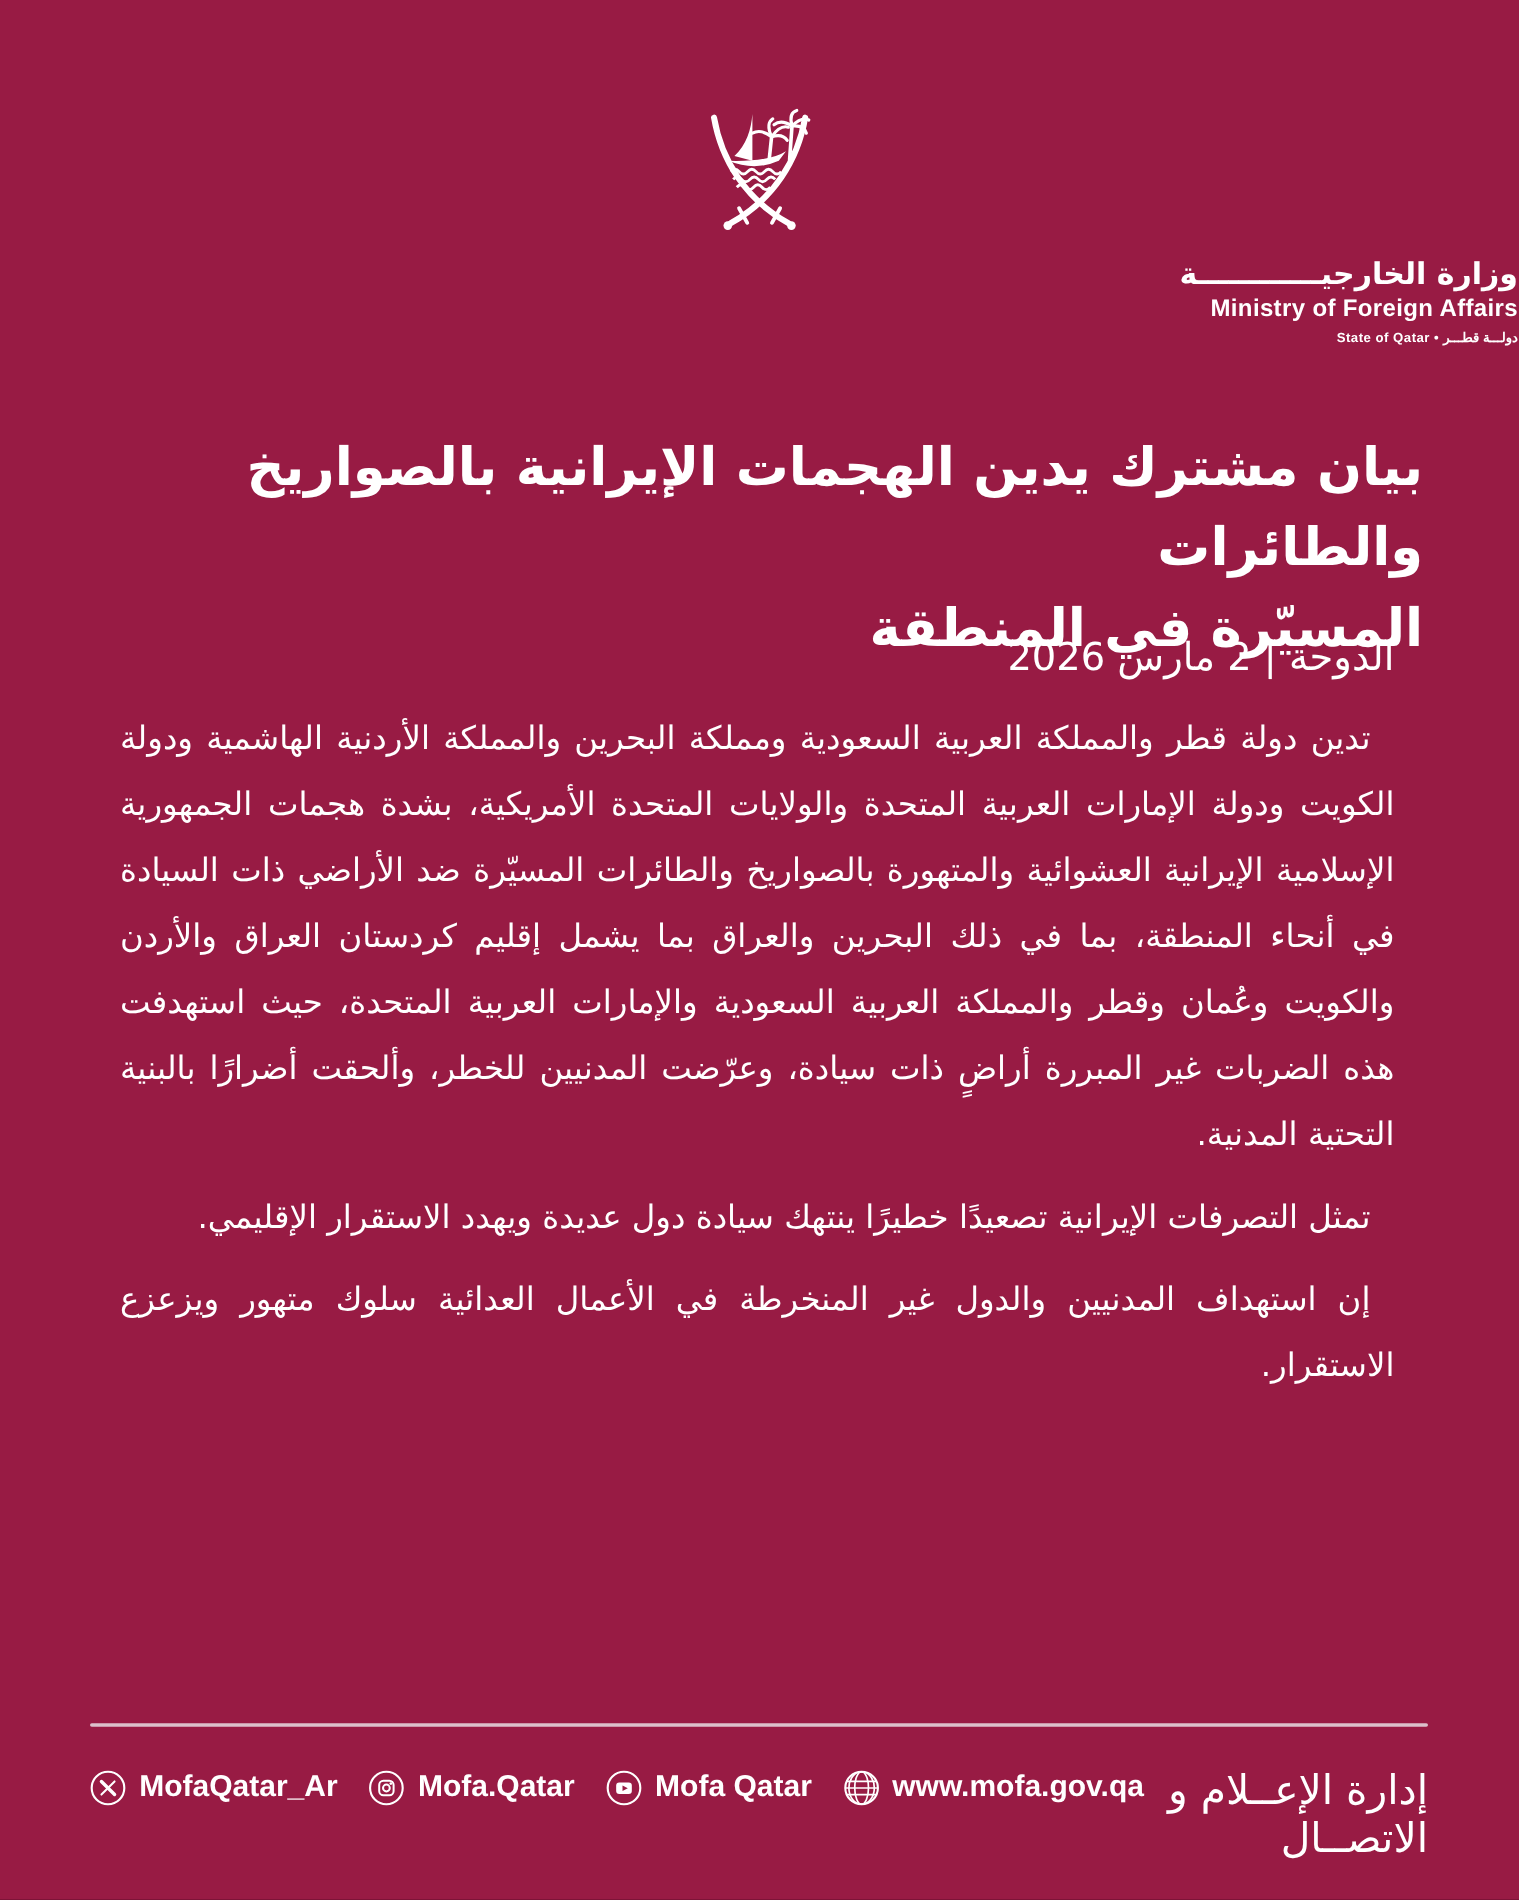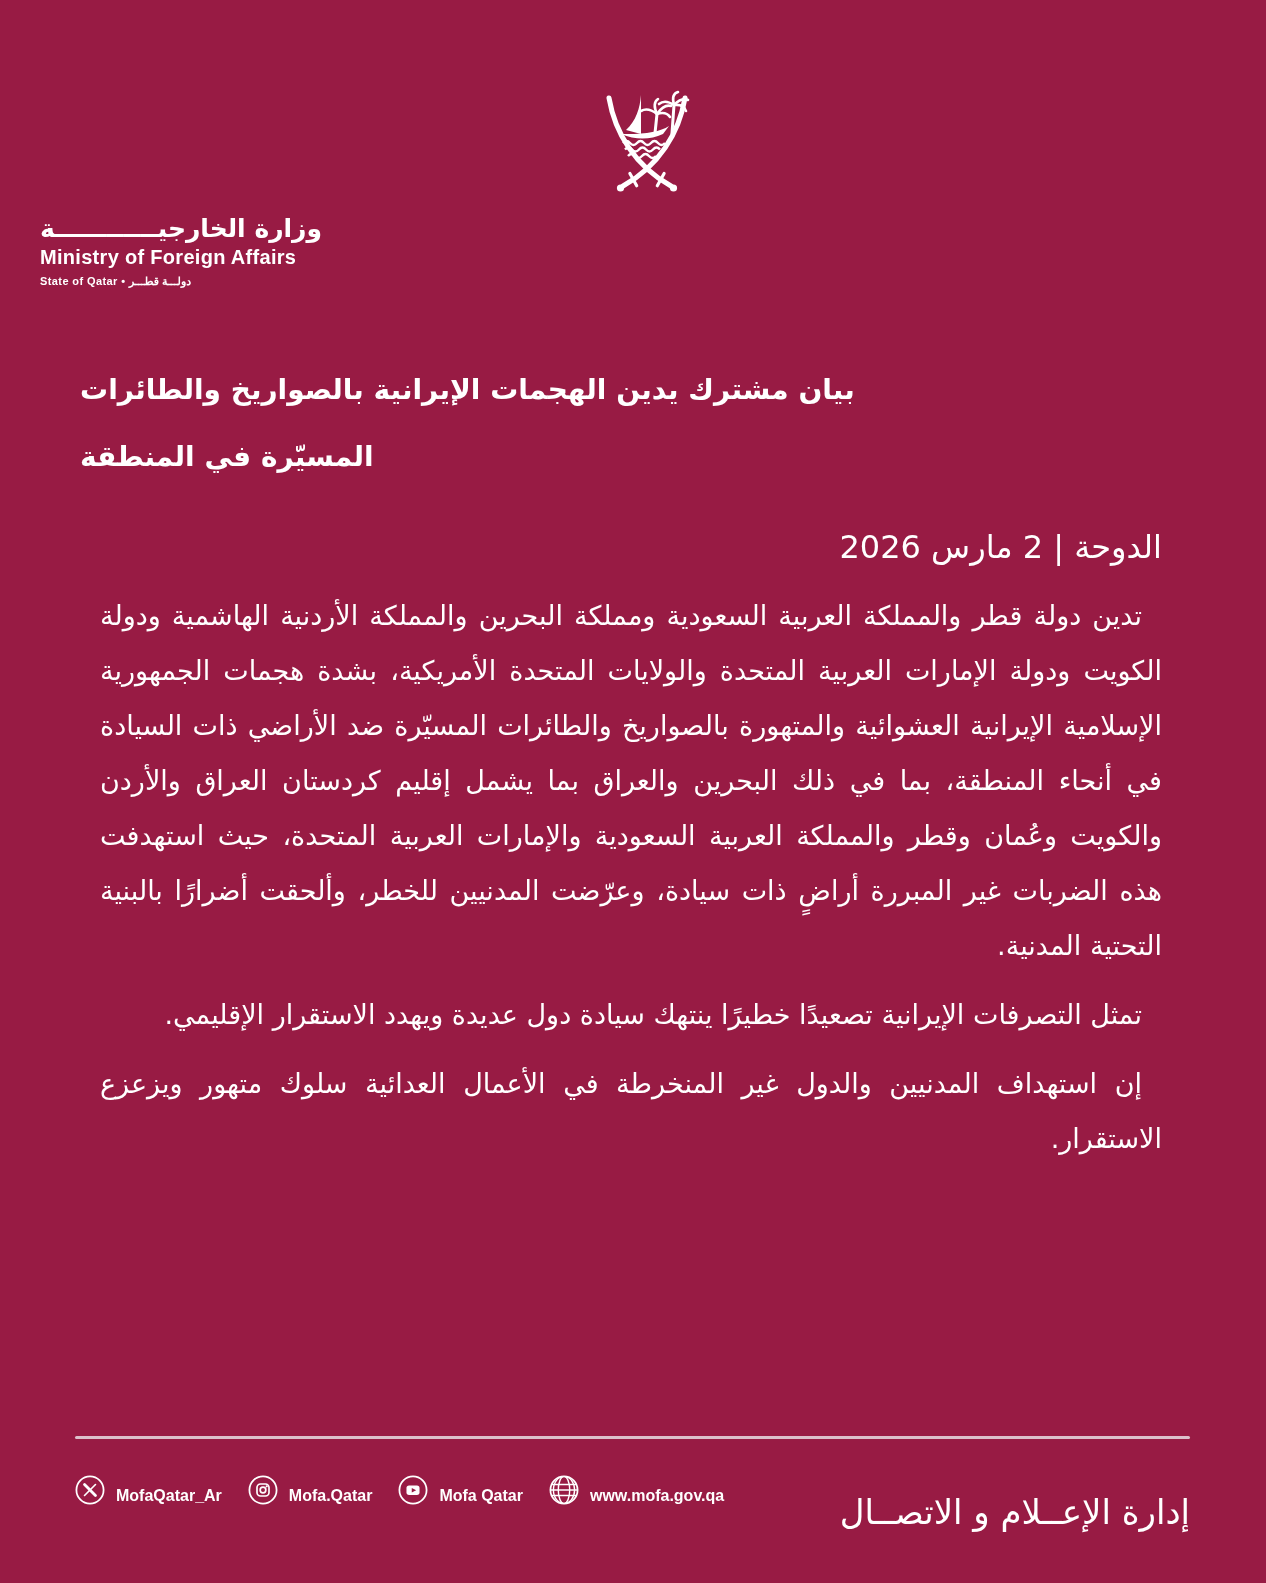--- a/index.html
+++ b/index.html
@@ -7,23 +7,22 @@
     position:relative;
     width:1266px;height:1583px;
     margin:0 auto;
     background:#981B44;
     color:#ffffff;
     font-family:"DejaVu Sans", sans-serif;
     overflow:hidden;
   }
   
   .logo-block{
-    position:absolute;top:88px;left:0;right:12px;
-    text-align:left;
-    margin-left:40px;
+    position:absolute;top:88px;left:0;right:1px;
+    text-align:right;
   }
   .emblem{display:block;margin:0 auto;}
   .logo-ar{
     margin-top:8px;
     font-size:25px;font-weight:bold;
     direction:rtl;
     letter-spacing:0;
   }
   .logo-en{
     margin-top:3px;
@@ -34,22 +33,22 @@
   .logo-tagline{
     margin-top:6px;
     font-family:"Liberation Sans", sans-serif;
     font-size:11px;font-weight:bold;
     letter-spacing:.4px;
   }
   
   .title{
     position:absolute;top:356px;left:80px;right:80px;
     margin:0;
-    text-align:left;direction:rtl;
-    font-size:28px;font-weight:bold;
+    text-align:right;direction:rtl;
+    font-size:44px;font-weight:bold;
     line-height:67px;
   }
   .title span{display:block;}
   .dateline{
     position:absolute;top:528px;right:104px;
     direction:rtl;
     font-size:32px;
   }
   .body-text{
     position:absolute;top:588px;left:100px;right:104px;
@@ -65,23 +64,23 @@
     position:absolute;top:1428px;left:75px;
     width:1115px;height:3px;
     background:#DCC0CB;border:none;border-radius:2px;
   }
   .footer{
     position:absolute;top:1458px;left:75px;right:76px;height:64px;
     display:flex;align-items:center;
   }
   .social{display:flex;align-items:center;gap:26px;}
   .social-item{
-    display:flex;align-items:flex-end;gap:11px;
+    display:flex;align-items:flex-start;gap:11px;
     font-family:"Liberation Sans", sans-serif;
-    font-size:16px;font-weight:bold;
+    font-size:25px;font-weight:bold;
     white-space:nowrap;
   }
   .dept{
     margin-left:auto;
     direction:rtl;
     font-size:34px;
     margin-top:44px;
   }
   .icon{display:block;}
 </style>

